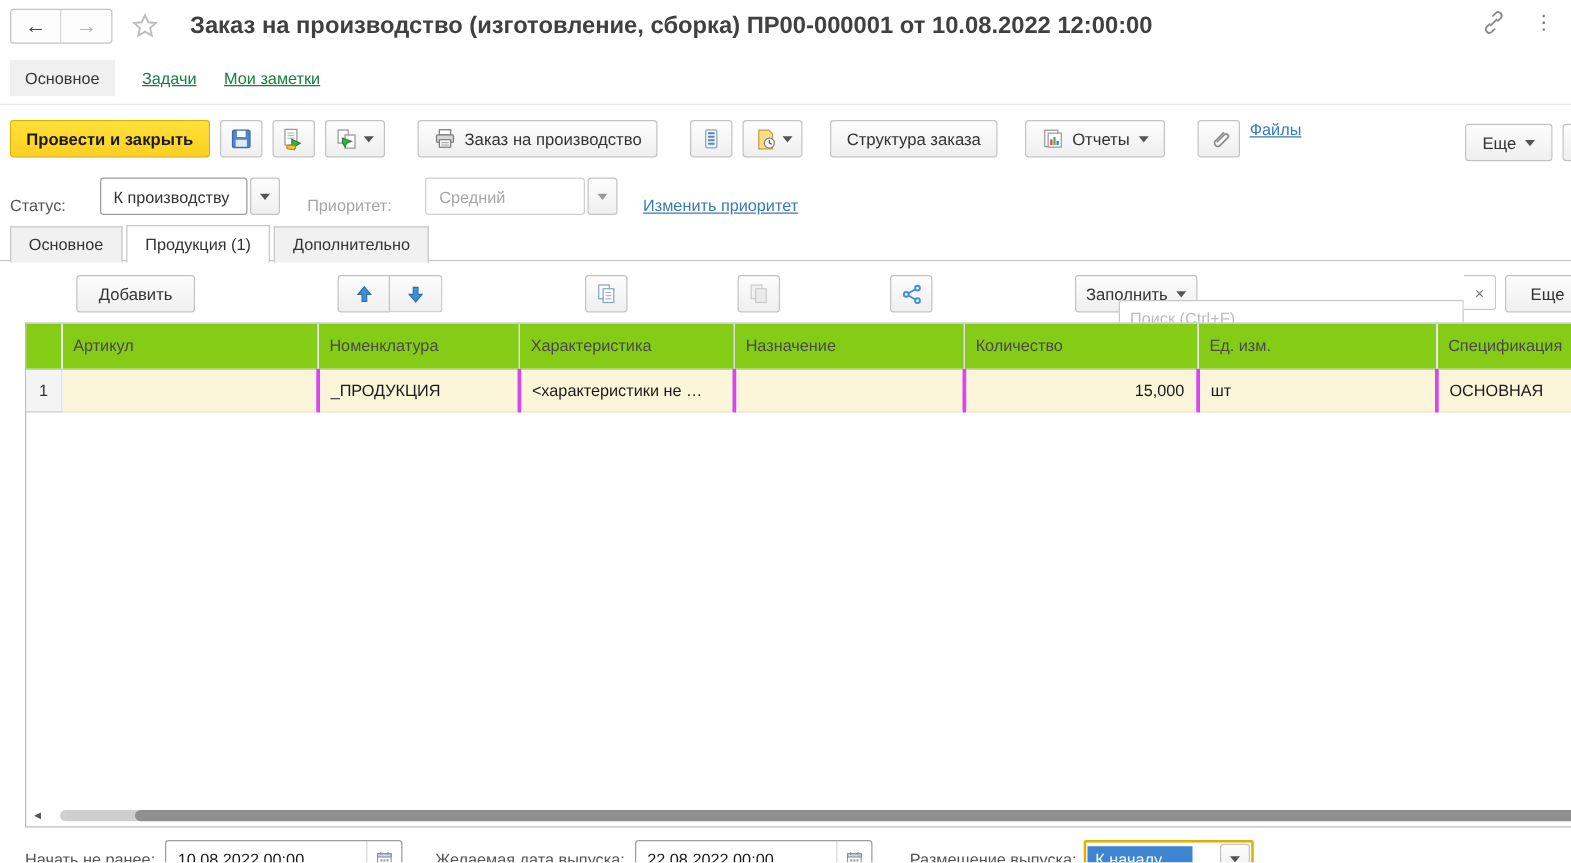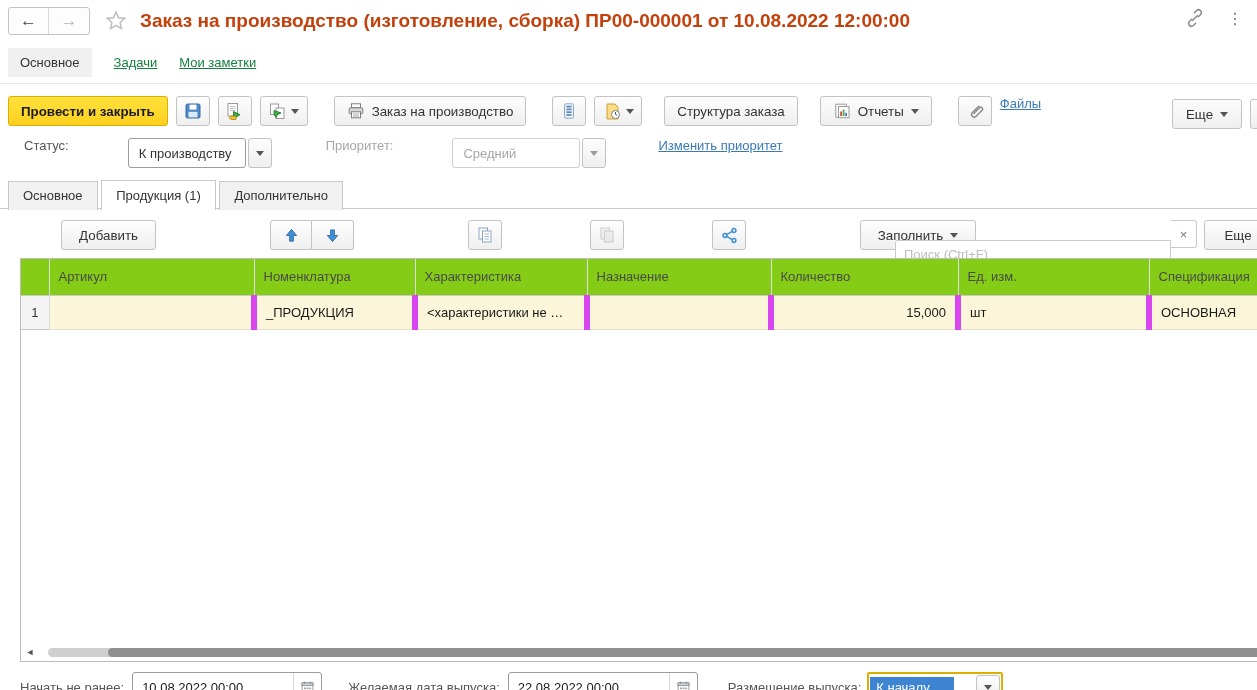--- a/index.html
+++ b/index.html
@@ -7,21 +7,21 @@
   body { font-family:"Liberation Sans","DejaVu Sans",sans-serif; font-size:13px; color:#333; }
   #frame { position:relative; width:1257px; height:690px; background:#fff; overflow:hidden; }
 
   
   .titlebar { position:absolute; top:0; left:0; right:0; height:42px; display:flex; align-items:center; }
   .navgroup { display:flex; margin-left:8px; border:1px solid #c3c3c3; border-radius:3px; background:#fdfdfd; height:28px; }
   .navgroup .nbtn { width:40px; display:flex; align-items:center; justify-content:center; font-size:17px; cursor:pointer; }
   .navgroup .nbtn:first-child { border-right:1px solid #d9d9d9; color:#444; }
   .navgroup .nbtn:last-child { color:#b5b5b5; }
   .star { margin-left:14px; display:flex; }
-  .wintitle { margin-left:12px; font-size:19px; font-weight:bold; color:#c2410c; white-space:nowrap; }
+  .wintitle { margin-left:24px; font-size:19px; font-weight:bold; color:#404040; white-space:nowrap; }
   .tb-right { position:absolute; right:10px; top:8px; display:flex; align-items:center; gap:18px; }
   .kebab { font-size:16px; color:#777; padding:0 4px; cursor:pointer; }
 
   
   .navrow { position:absolute; top:42px; left:0; right:0; height:42px; display:flex; align-items:center; border-bottom:1px solid #e8e8e8; }
   .navchip { margin-left:8px; background:#f0f0f0; padding:7px 12px; color:#333; }
   .navlink { margin-left:22px; color:#15803d; text-decoration:underline; cursor:pointer; }
 
   
   .cmdbar { position:absolute; top:96px; left:0; right:0; height:36px; display:flex; align-items:flex-start; }
@@ -30,21 +30,21 @@
          padding:0 12px; color:#333; cursor:pointer; white-space:nowrap; }
   .btn.icon { width:34px; padding:0; }
   .btn.icon.wide { width:48px; gap:4px; }
   .btn-yellow { background:linear-gradient(#ffe13a,#fdd020); border:1px solid #d8b100; font-weight:bold; color:#1a1a1a; }
   .caret { width:0; height:0; border-left:4px solid transparent; border-right:4px solid transparent; border-top:5px solid #555; }
   .caret.lite { border-top-color:#9a9a9a; }
   .sep8 { width:8px; } .sep26 { width:26px; } .sep22 { width:22px; }
   .linktext { color:#3879b8; text-decoration:underline; cursor:pointer; }
 
   
-  .statusrow { position:absolute; top:138px; left:0; right:0; height:34px; display:flex; align-items:flex-start;gap:16px; }
+  .statusrow { position:absolute; top:138px; left:0; right:0; height:34px; display:flex; align-items:flex-end; }
   .lbl { color:#555; }
   .lbl.dis { color:#a6a6a6; }
   .combo { display:flex; align-items:center; height:30px;padding-left:20px; }
   .combo .cfield { height:30px; border:1px solid #9c9c9c; border-radius:3px; background:#fff; display:flex; align-items:center; padding:0 10px; min-width:118px; }
   .combo .cbtn { height:30px; width:24px; margin-left:2px; border:1px solid #c3c3c3; border-radius:3px; background:linear-gradient(#fdfdfd,#efefef);
                  display:flex; align-items:center; justify-content:center; cursor:pointer; }
   .combo.dis .cfield { border-color:#cfcfcf; color:#a6a6a6; min-width:128px; }
 
   
   .tabstrip { position:absolute; top:180px; left:0; right:0; height:29px; }
@@ -64,21 +64,21 @@
   .search input { width:276px; height:28px; border:1px solid #c9c9c9; border-radius:3px 0 0 3px; padding:0 8px; font:13px "Liberation Sans",sans-serif; color:#333;margin-top:20px; }
   .search input::placeholder { color:#bdbdbd; }
   .search .clear { width:26px; height:28px; border:1px solid #c9c9c9; border-left:none; border-radius:0 3px 3px 0; background:#fff; display:flex; align-items:center; justify-content:center; color:#777; cursor:pointer; }
   .gridbar .more { position:absolute; left:1204px; top:4px; width:68px; }
 
   
   .gridbox { position:absolute; top:258px; left:20px; width:1300px; height:404px; border:1px solid #bcbcbc; background:#fff; }
   table.grid { border-collapse:collapse; table-layout:fixed; width:1330px; }
   table.grid th { height:36px; background:#84cc16; border-right:1px solid #dcdcdc; border-bottom:1px solid #c9c9c9;
                   font-weight:normal; color:#4a4a4a; text-align:left; padding:0 9px; overflow:hidden; white-space:nowrap; }
-  table.grid td { height:34px; border-right:6px solid #d946ef; border-bottom:1px solid #e6e2ca; background:#fbf6d9;
+  table.grid td { height:34px; border-right:3px solid #d946ef; border-bottom:1px solid #e6e2ca; background:#fbf6d9;
                   padding:0 9px; overflow:hidden; white-space:nowrap; color:#1a1a1a; }
   table.grid td.rownum { background:#f4f4f4; border-right:1px solid #dcdcdc; border-bottom:1px solid #c9c9c9; color:#333; text-align:center; padding:0 2px; }
   td.muted { color:#b3b3b3; }
   td.num { text-align:right; }
   
   .hscroll { position:absolute; left:3px; right:3px; bottom:3px; height:12px; display:flex; align-items:center; }
   .hscroll .arr { width:12px; color:#555; font-size:9px; line-height:12px; text-align:center; cursor:pointer; }
   .hscroll .track { position:relative; flex:1; height:9px; }
   .hscroll .cap { position:absolute; left:12px; top:0; width:70px; height:9px; border-radius:5px; background:#cfcfcf; }
   .hscroll .thumb { position:absolute; left:72px; right:8px; top:0; height:9px; border-radius:5px; background:#8f8f8f; cursor:pointer; }
@@ -322,21 +322,21 @@
           <svg width="17" height="17" viewBox="0 0 17 17" fill="none" stroke="#3f8fd6" stroke-width="1.5">
             <circle cx="13" cy="3.5" r="1.9" fill="#eaf3fc"></circle>
             <circle cx="4" cy="8.5" r="1.9" fill="#eaf3fc"></circle>
             <circle cx="13" cy="13.5" r="1.9" fill="#eaf3fc"></circle>
             <line x1="5.8" y1="7.6" x2="11.2" y2="4.4"></line>
             <line x1="5.8" y1="9.4" x2="11.2" y2="12.6"></line>
           </svg>
         </span>
     </button>
     <span style="width:32px"></span>
-    <button class="btn" style="width:116px">
+    <button class="btn" style="width:98px">
       <span>Заполнить</span>
       <span class="caret"></span>
     </button>
     <div class="search">
       <input type="text" placeholder="Поиск (Ctrl+F)" style="">
       <span class="clear">×</span>
     </div>
     <button class="btn more">
       <span>Еще</span>
     </button>

